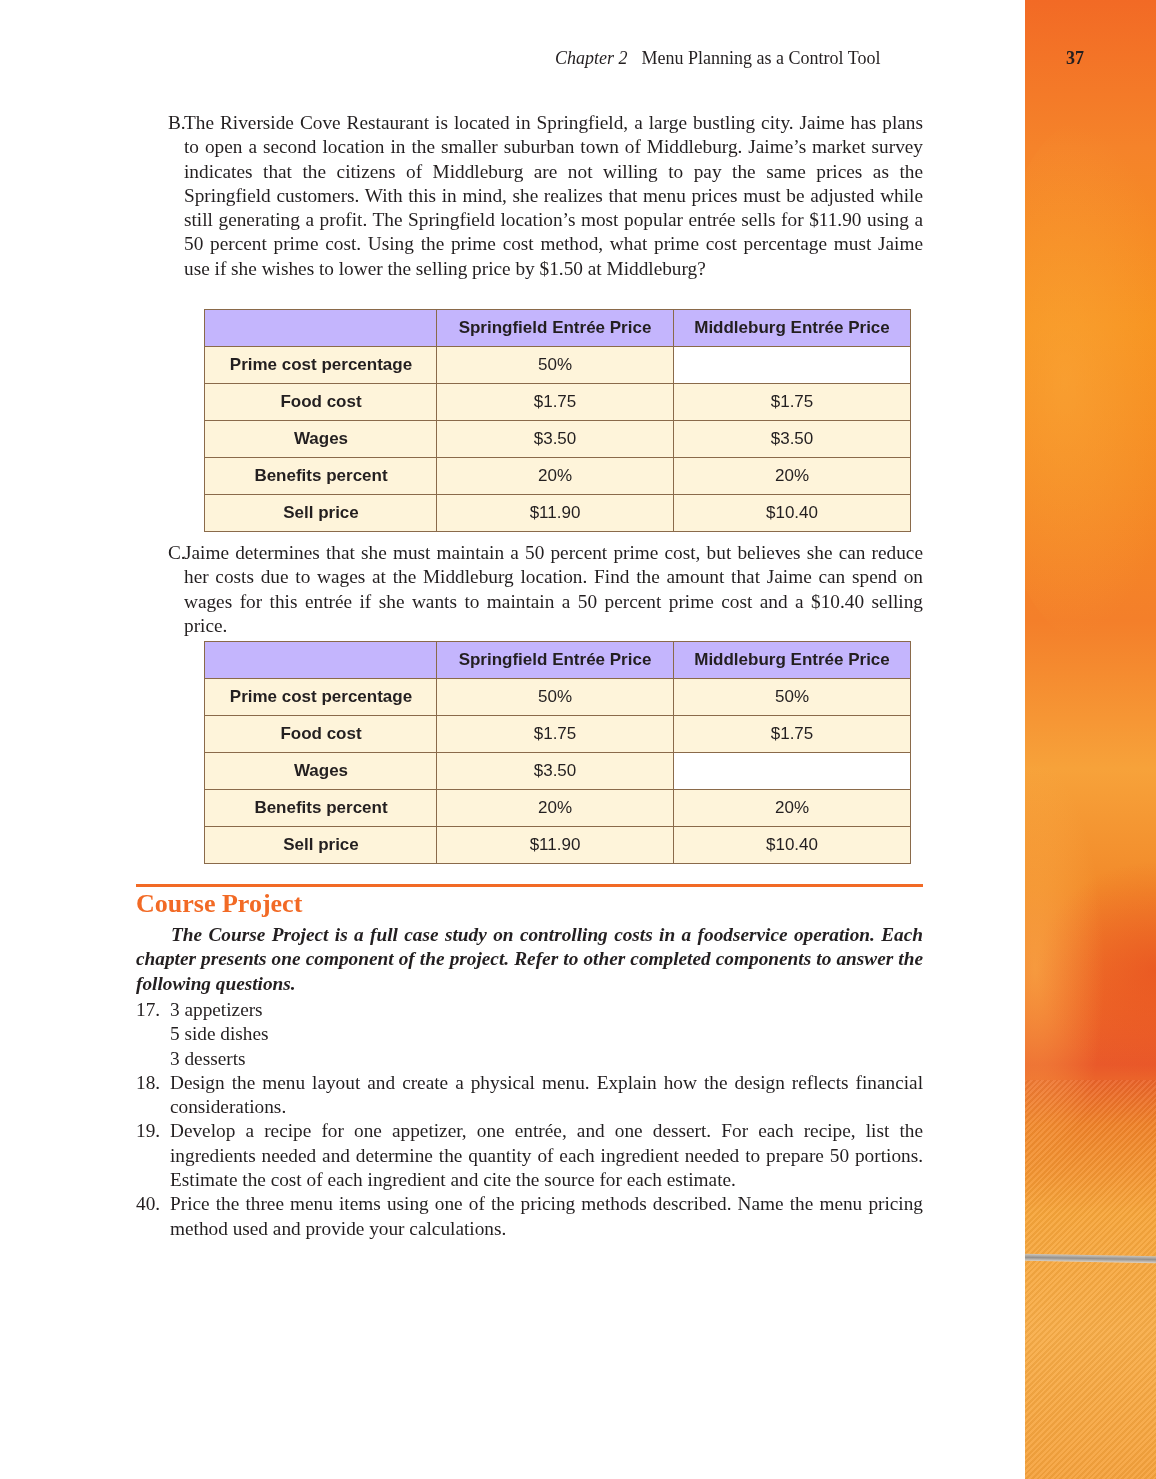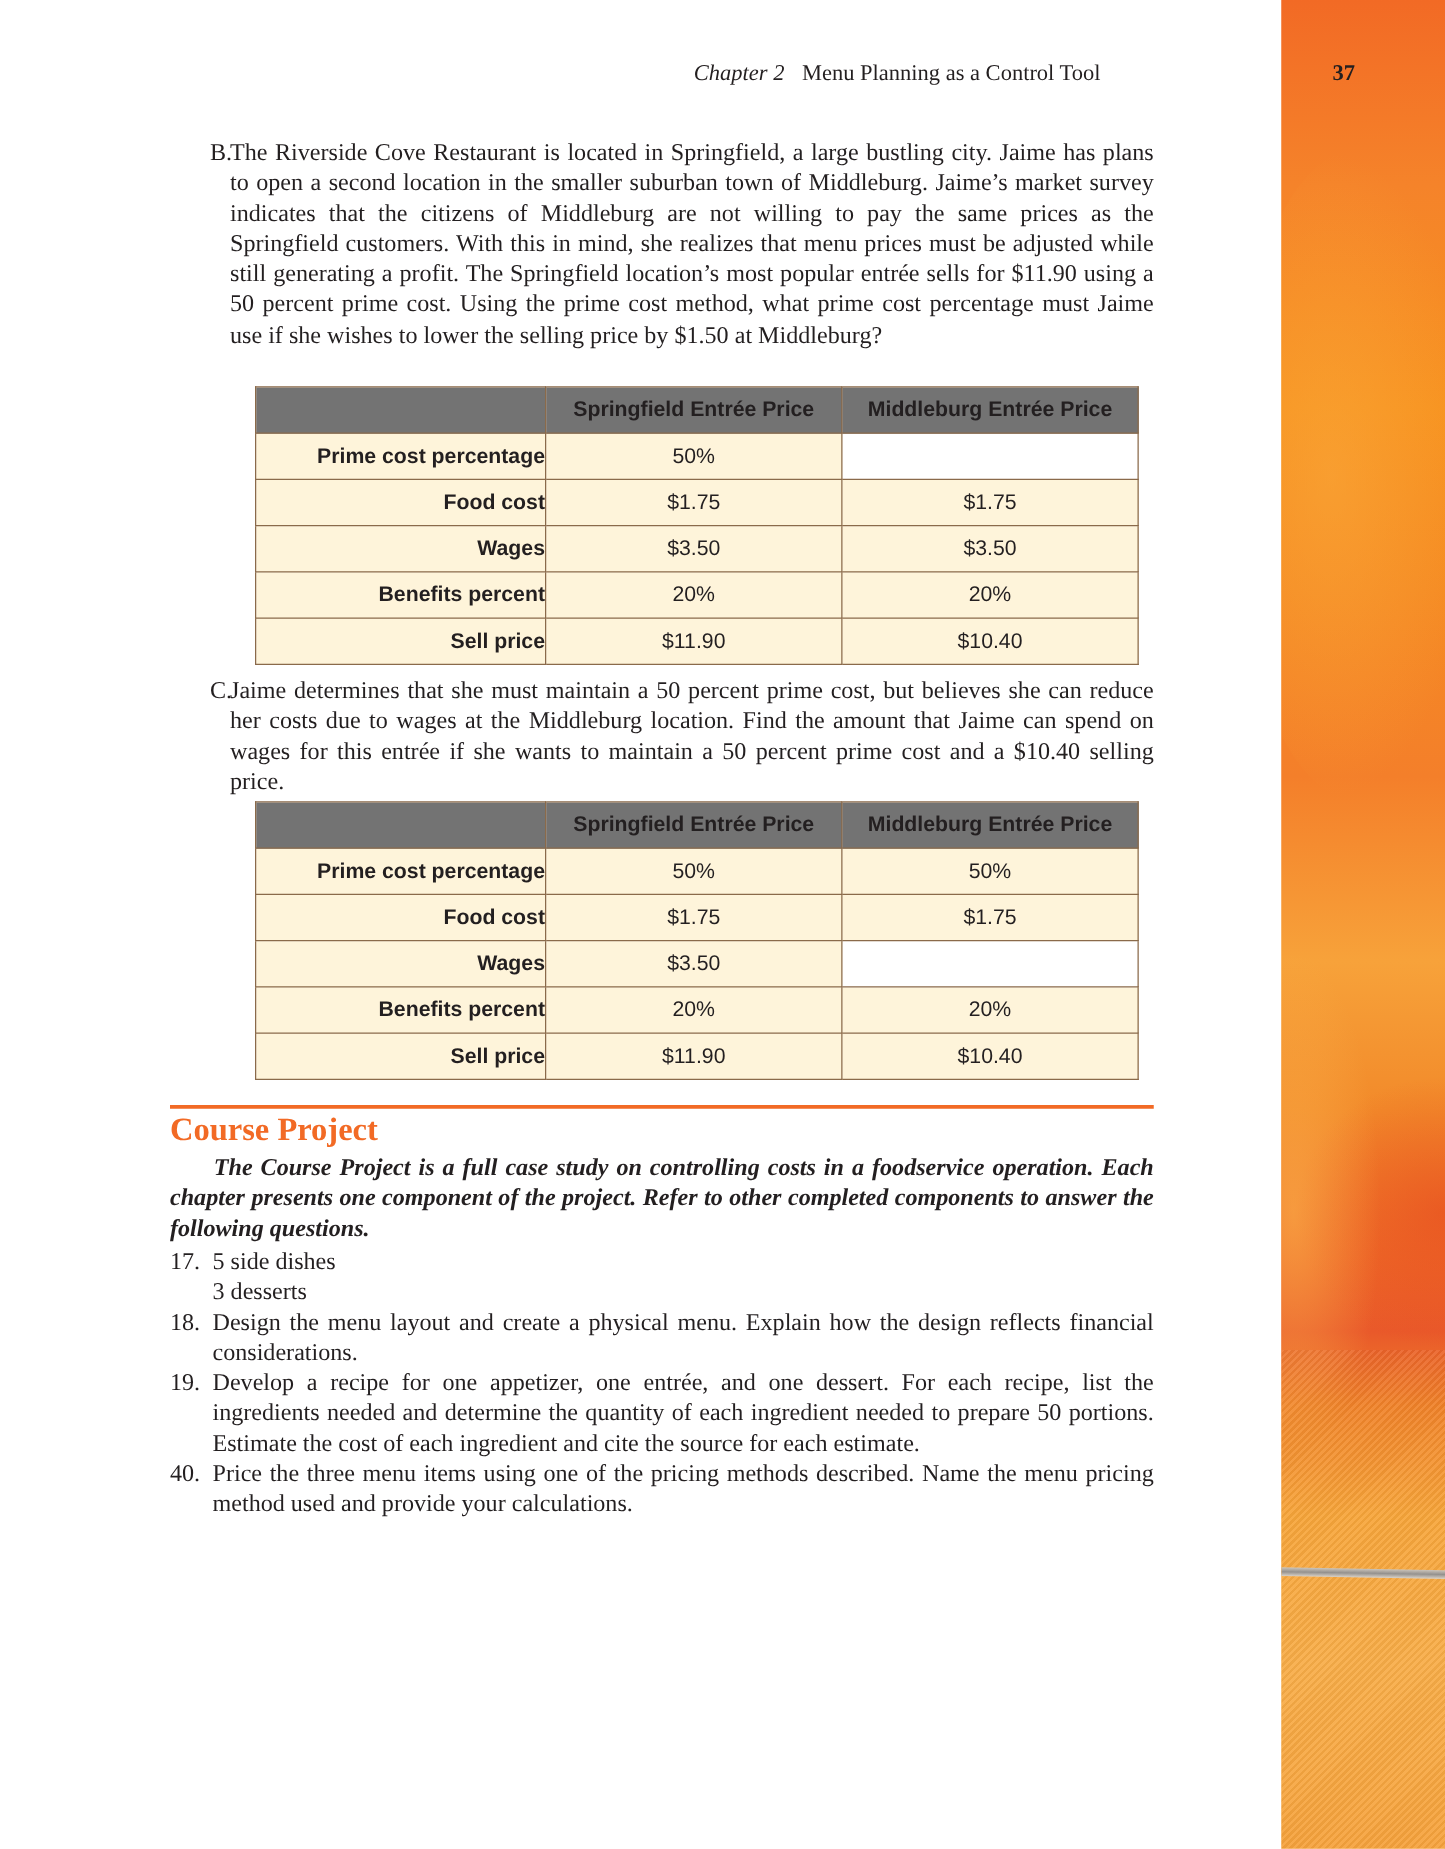--- a/index.html
+++ b/index.html
@@ -25,25 +25,25 @@
 
   .para { position:absolute; font-size:19.3px; line-height:24.3px; }
   .para .label { position:absolute; left:0; top:0; }
   .para .text { margin-left:16px; text-align:justify; }
   .para-b { left:168px; top:111px; width:755px; }
   .para-c { left:168px; top:541px; width:755px; }
 
   table.data { position:absolute; border-collapse:collapse; font-family:"Liberation Sans", "DejaVu Sans", sans-serif;
                font-size:17px; color:#231f20; }
   table.data td, table.data th { border:1px solid #8a6a4a; height:36px; padding:0; }
-  table.data th { background:#737373; font-weight:bold; text-align:center; }
+  table.data th { background:#c4b5fd; font-weight:bold; text-align:center; }
   table.data th.blank { width:231px; }
   table.data th.col { width:236px; }
   table.data td { background:#fef4da; text-align:center; }
-  table.data td.rowh { text-align:right; padding-left:1px; font-weight:bold; }
+  table.data td.rowh { text-align:center; padding-left:1px; font-weight:bold; }
   table.data td.empty { background:#ffffff; }
   .table-b { left:204px; top:309px; width:707px; }
   .table-c { left:204px; top:641px; width:707px; }
 
   .rule { position:absolute; left:136px; top:884px; width:787px; height:3px; background:#f26a25; }
   .section-title { position:absolute; left:136px; top:889px; font-size:26px; font-weight:bold; color:#f26a25; }
   .intro { position:absolute; left:136px; top:923px; width:787px; font-size:19.3px; line-height:24.3px;
            font-style:italic; text-indent:35px; text-align:justify;font-weight:bold; }
 
   .qlist { position:absolute; left:136px; top:998px; width:787px; font-size:19.3px; line-height:24.3px; }
@@ -140,20 +140,21 @@
   </tbody>
     </table>
 
   <div class="rule"></div>
   <div class="section-title">Course Project</div>
   <div class="intro">The Course Project is a full case study on controlling costs in a foodservice operation. Each chapter presents one component of the project. Refer to other completed components to answer the following questions.</div>
 
   <div class="qlist">
     <div class="q">
       <span class="num">17.</span>
+      <span class="sub">3 appetizers</span>
       <span class="sub">5 side dishes</span>
       <span class="sub">3 desserts</span>
     </div>
     <div class="q">
       <span class="num">18.</span>
       <span>Design the menu layout and create a physical menu. Explain how the design reflects financial considerations.</span>
     </div>
     <div class="q">
       <span class="num">19.</span>
       <span>Develop a recipe for one appetizer, one entrée, and one dessert. For each recipe, list the ingredients needed and determine the quantity of each ingredient needed to prepare 50 portions. Estimate the cost of each ingredient and cite the source for each estimate.</span>

